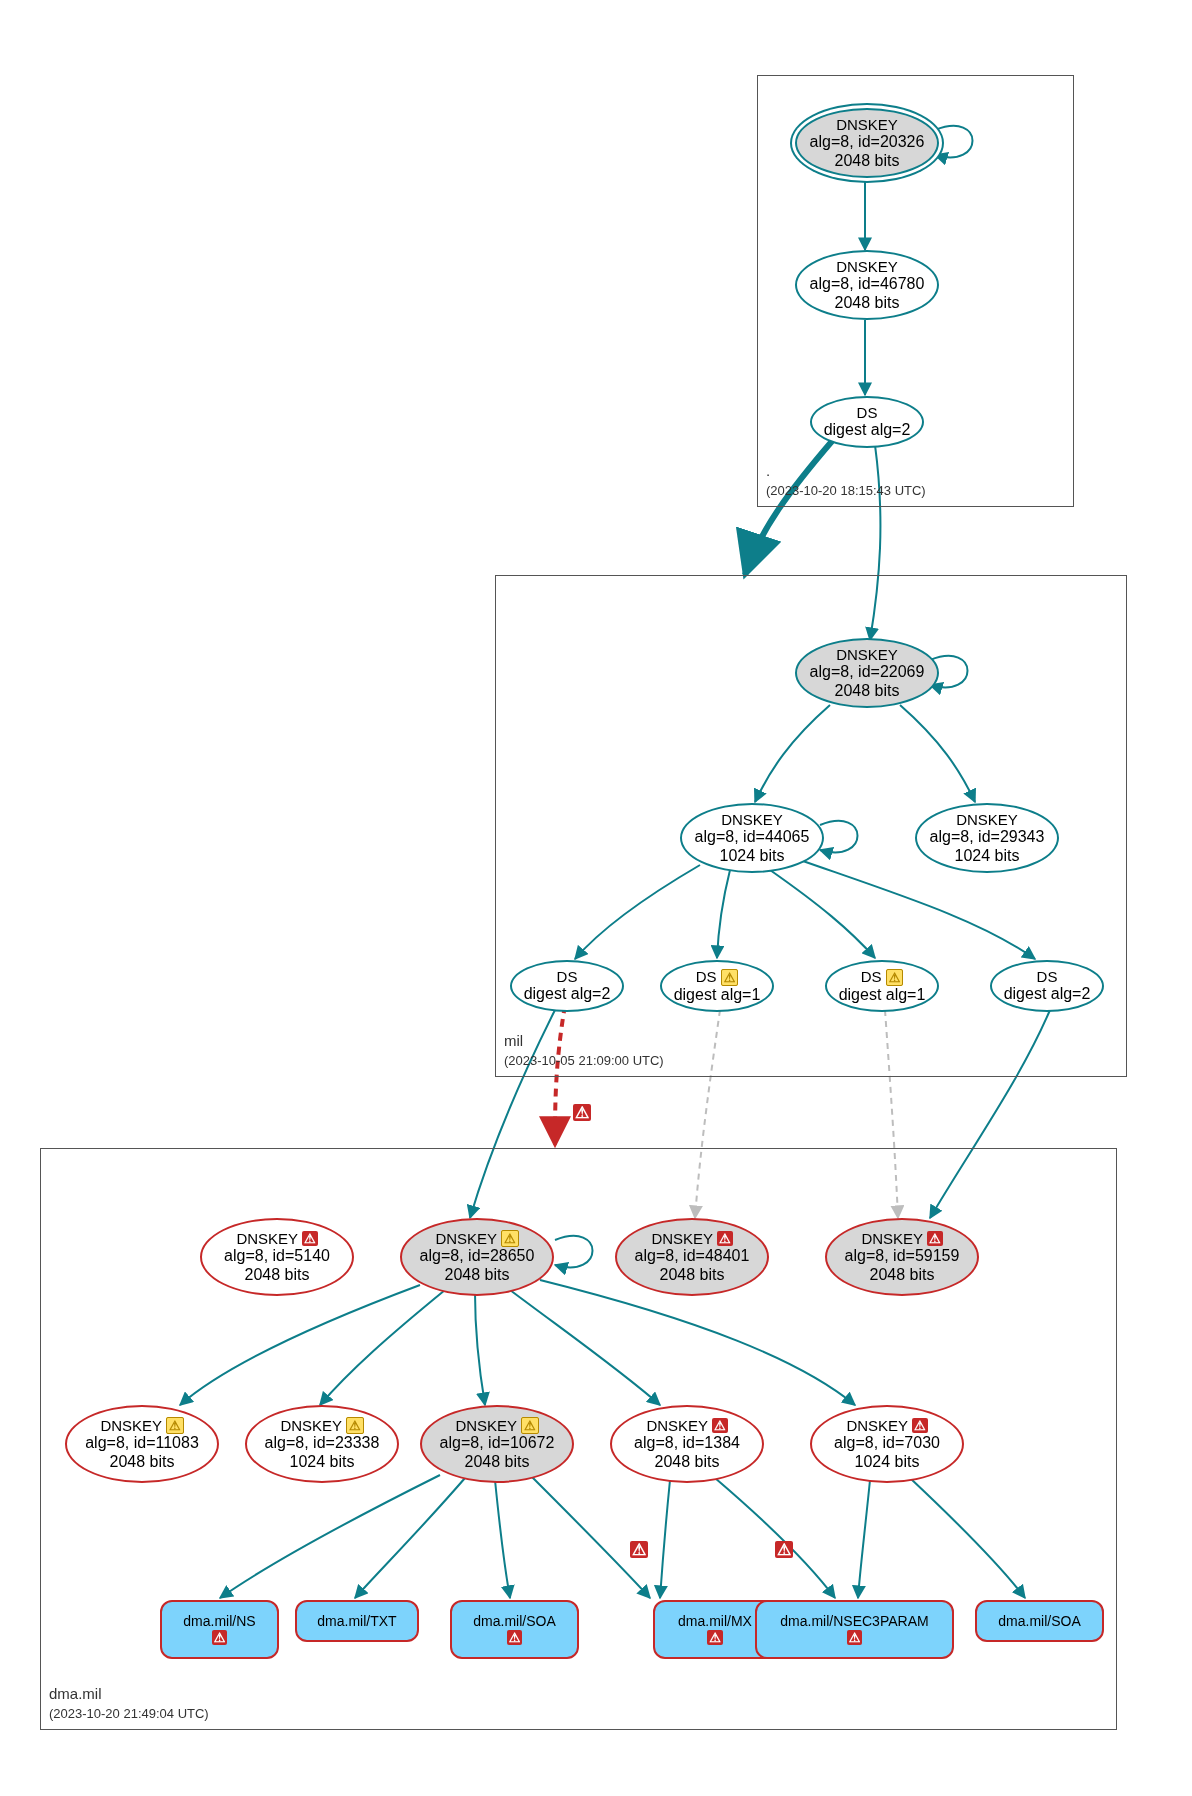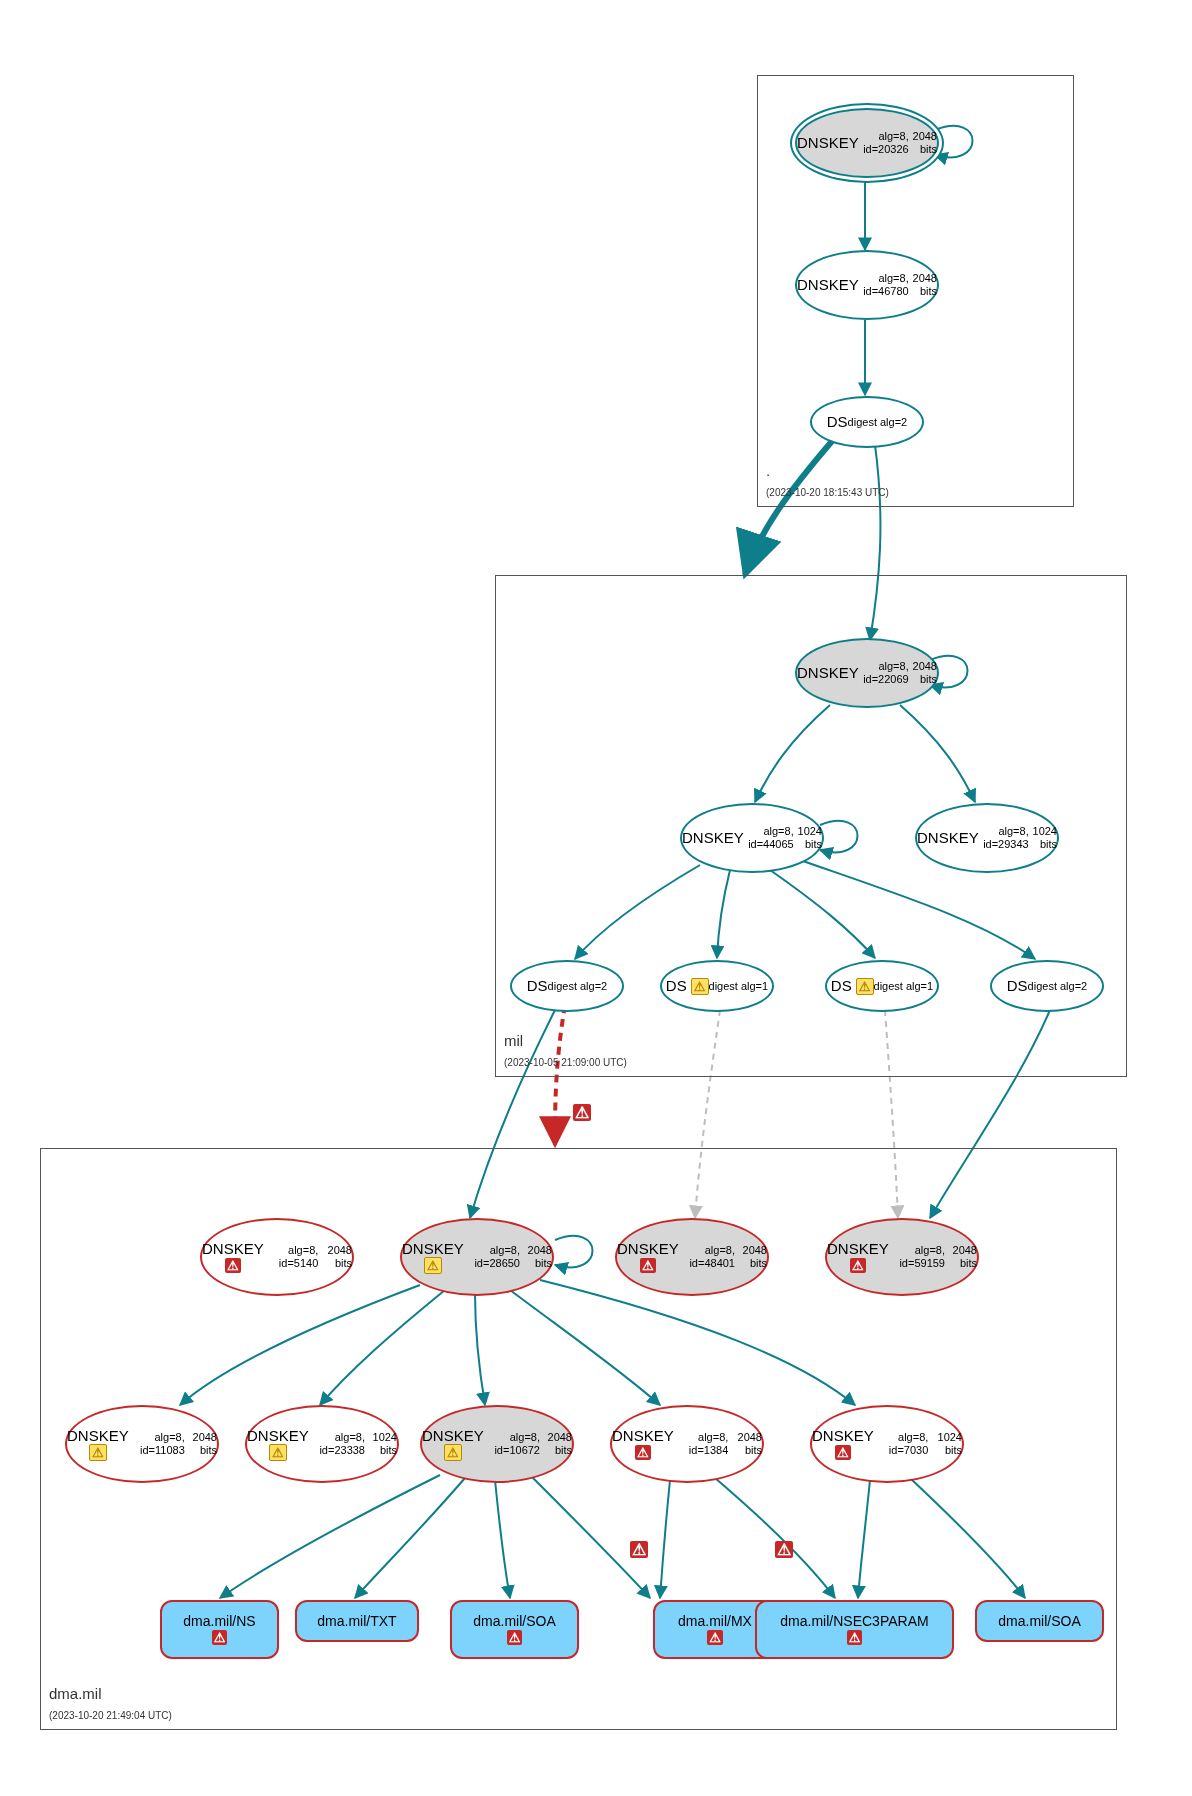--- a/index.html
+++ b/index.html
@@ -17,40 +17,40 @@
   }
   .zone-label {
     position: absolute;
     bottom: 6px;
     left: 8px;
     font-size: 15px;
     color: #333;
     line-height: 1.3;
   }
   .zone-label .ts {
-    font-size: 10px;
+    font-size: 13px;
   }
   .node {
     position: absolute;
     border: 2px solid;
     border-radius: 50%;
     text-align: center;
     display: flex;
-    flex-direction: row;
+    flex-direction: column;
     justify-content: center;
     align-items: center;
     line-height: 1.15;
     background: #fff;
   }
   .node.gray { background: #d7d7d7; }
   .node.teal { border-color: #0d7e8a; }
   .node.red  { border-color: #c62828; }
   .node.double { box-shadow: 0 0 0 3px #fff, 0 0 0 5px #0d7e8a; }
   .node .title { font-size: 15px; }
-  .node .sub   { font-size: 11px; text-align: right; }
+  .node .sub   { font-size: 16px; text-align: right; }
   .rr {
     position: absolute;
     border: 2px solid #c62828;
     border-radius: 12px;
     background: #7dd3fc;
     text-align: center;
     display: flex;
     flex-direction: column;
     justify-content: center;
     align-items: center;

